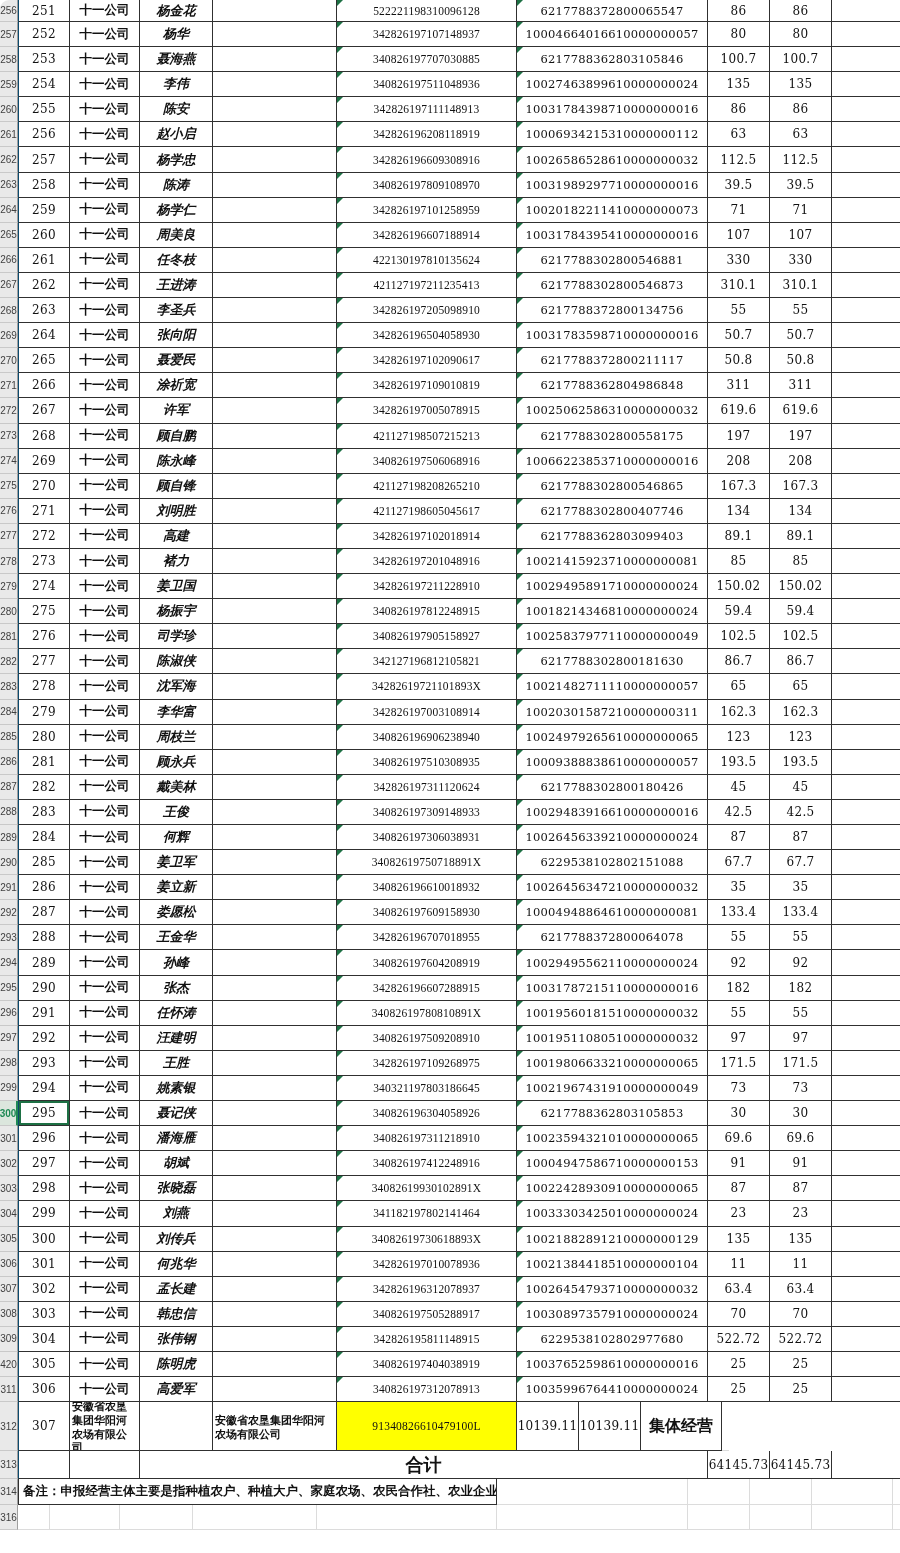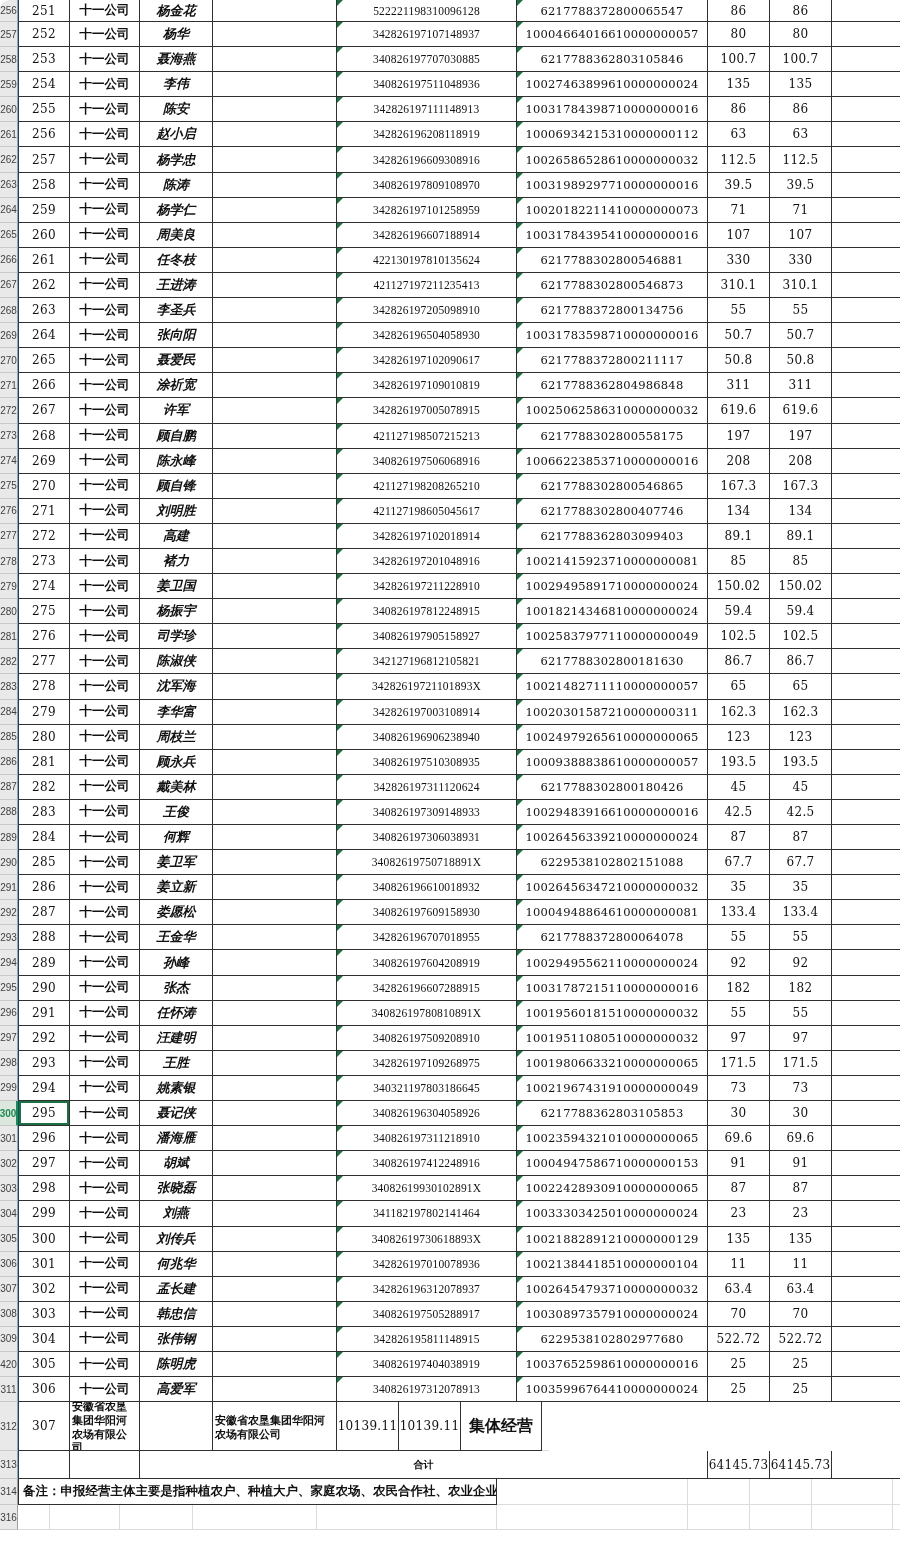--- a/index.html
+++ b/index.html
@@ -38,21 +38,21 @@
   .r-e .c,.r-e .cO{height:25px;}
   
   .num{font-size:12px;letter-spacing:.3px;}
   .digits{font-size:11.5px;letter-spacing:.2px;}
   .cn{font-family:"Liberation Sans","DejaVu Sans",sans-serif;font-weight:bold;font-size:13px;}
   .cn-co{font-size:12.5px;}
   .cn-sm{font-family:Liberation Serif, serif;font-weight:bold;font-size:11px;
          line-height:1.25;white-space:normal;display:block;padding:3px 2px 0 2px;text-align:left;}
   .cn-mode{font-size:16px;}
   .note-txt{font-family:"Liberation Sans","DejaVu Sans",sans-serif;font-weight:bold;font-size:12.5px;}
-  .tot-lbl{font-size:10px;}
+  .tot-lbl{font-size:18px;}
   
   .tri::before{content:"";position:absolute;top:0;left:0;width:0;height:0;
                border-top:6px solid #1d7044;border-right:6px solid transparent;}
   
   .yellow{background:#ffff00;}
   .selcell{box-shadow:inset 0 0 0 2px #1d7044;}
 </style>
 </head>
 <body>
 
@@ -789,20 +789,21 @@
       <div class="row r-sum">
         <div class="c rh">312</div>
         <div class="c cA num">307</div>
         <div class="c cB">
           <div class="cn-sm">安徽省农垦集团华阳河农场有限公司</div>
         </div>
         <div class="c cC cn"></div>
         <div class="c cD">
           <div class="cn-sm">安徽省农垦集团华阳河农场有限公司</div>
         </div>
+        <div class="c cE digits yellow">91340826610479100L</div>
         <div class="c cG num">10139.11</div>
         <div class="c cH num">10139.11</div>
         <div class="c cI cn cn-mode">集体经营</div>
         <div class="cO"></div>
       </div>
       <div class="row r-tot">
         <div class="c rh">313</div>
         <div class="c cA"></div>
         <div class="c cB"></div>
         <div class="c cTot cn tot-lbl">合计</div>

